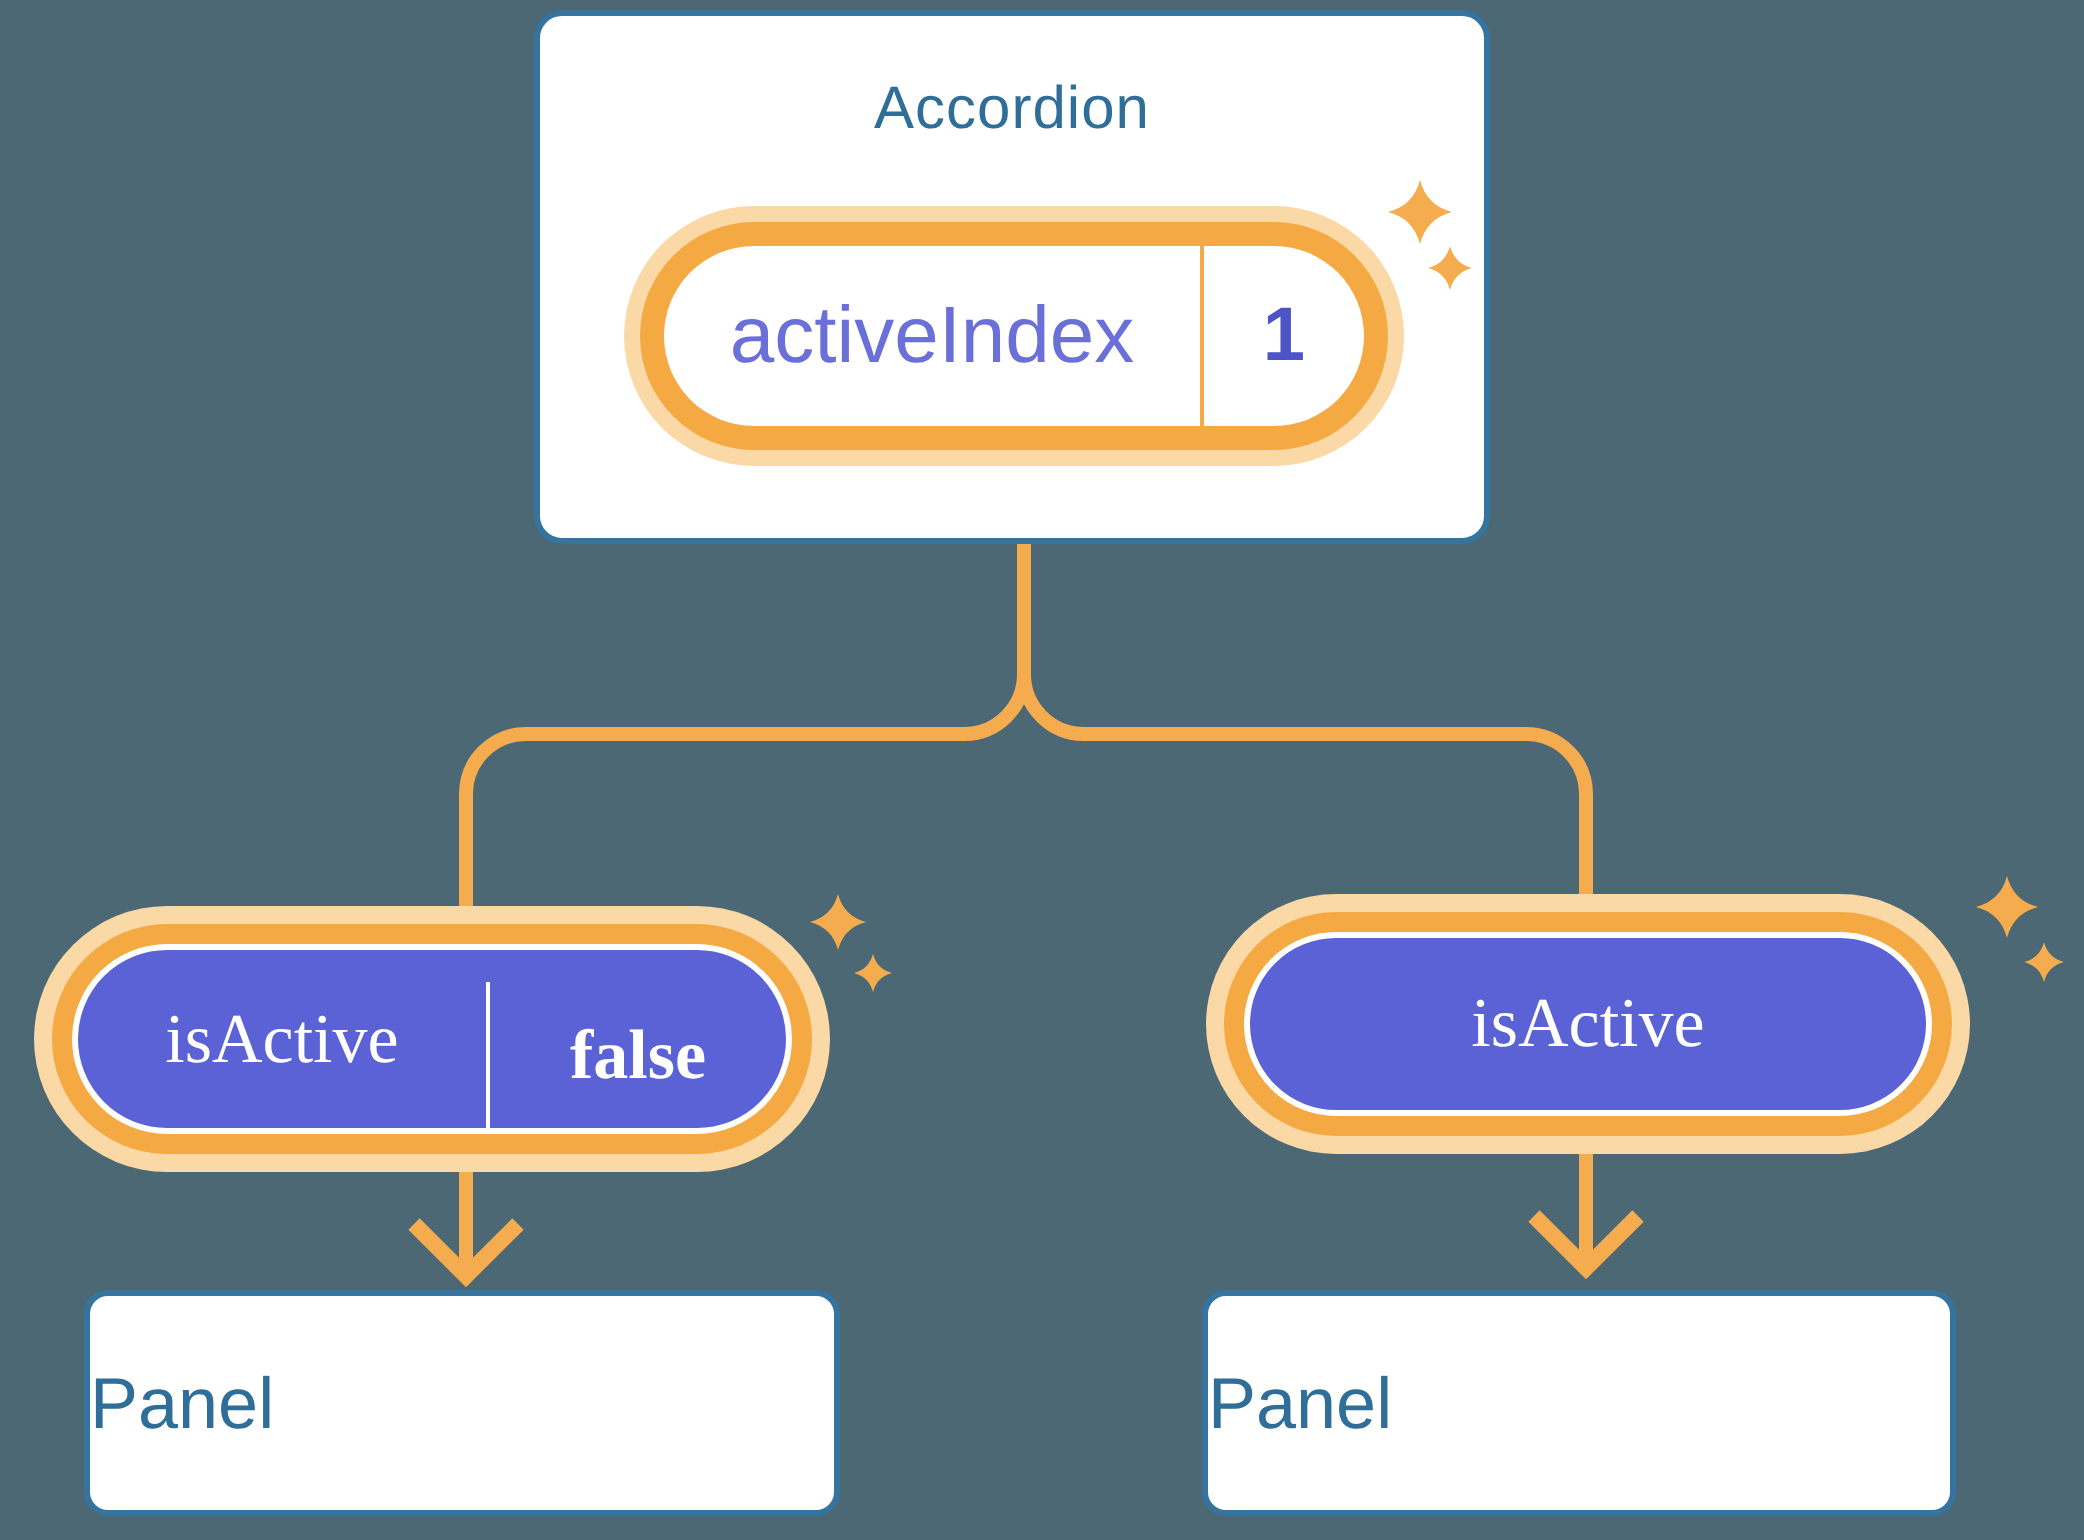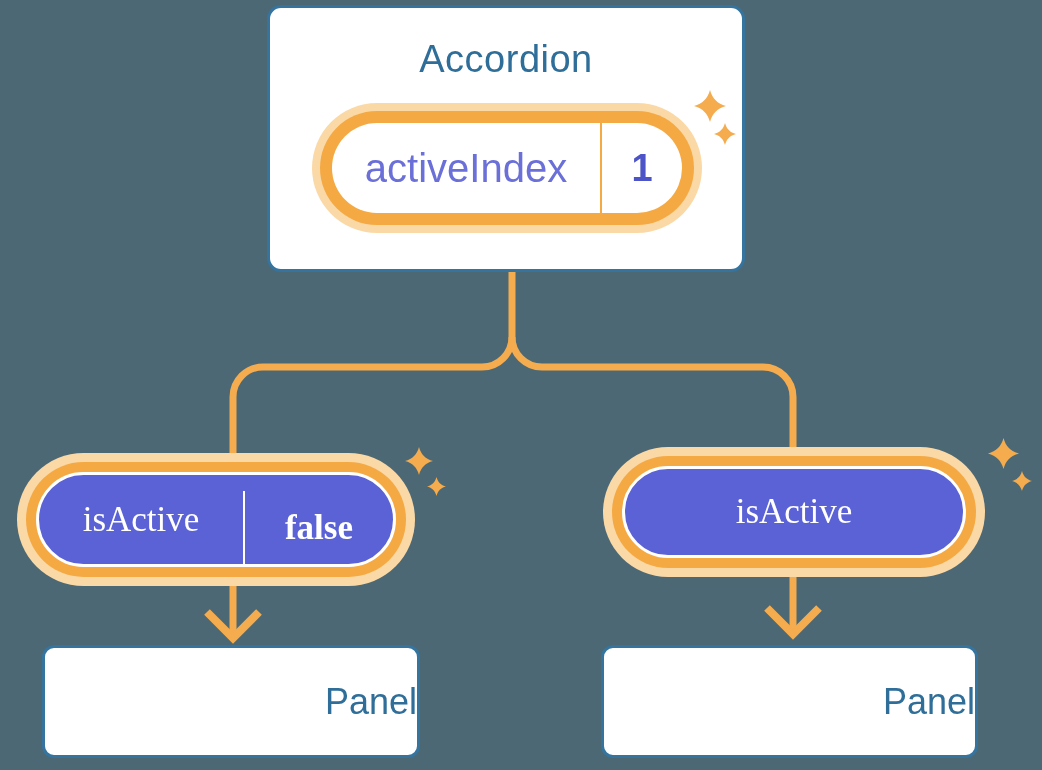--- a/index.html
+++ b/index.html
@@ -46,21 +46,21 @@
     position: absolute;
     left: 267px; top: 5px;
     width: 478px; height: 267px;
     background: var(--card-fill);
     border: 3px solid var(--card-border);
     border-radius: 14px;
   }
   .card-title {
     margin-top: 30px;
     text-align: center;
-    font-size: 38px;
+    font-size: 30px;
     font-weight: 500;
     letter-spacing: 0.5px;
     color: var(--heading-text);
   }
 
   
   .pill { position: absolute; }
   .halo {
     width: 100%; height: 100%;
     background: var(--ring-halo);
@@ -121,21 +121,21 @@
   .pill-right .seg-value { width: 134px; }
 
   
   .panel {
     position: absolute;
     background: var(--card-fill);
     border: 3px solid var(--card-border);
     border-radius: 12px;
     display: flex;
     align-items: center;
-    justify-content: flex-end;
+    justify-content: flex-start;
     font-size: 36px;
     font-weight: 500;
     color: var(--heading-text);
   }
   .panel-left { left: 42px; top: 645px; width: 378px; height: 113px; }
   .panel-right { left: 601px; top: 645px; width: 377px; height: 113px; }
 
   
   .sparkle { position: absolute; }
   .sparkle path { fill: var(--connector-orange); }

